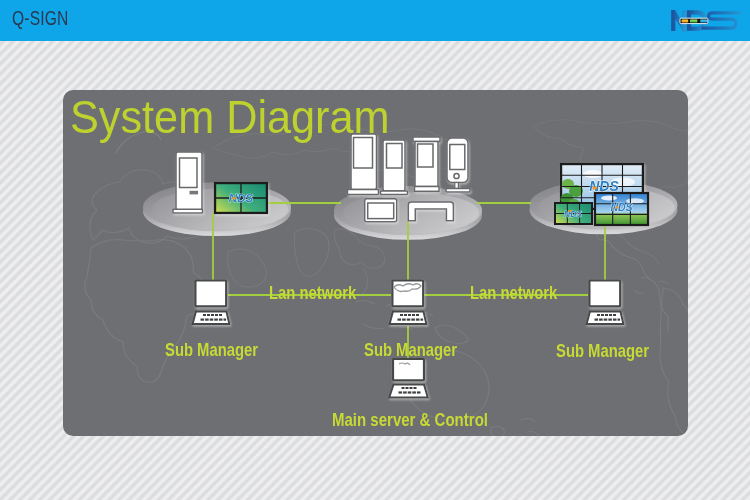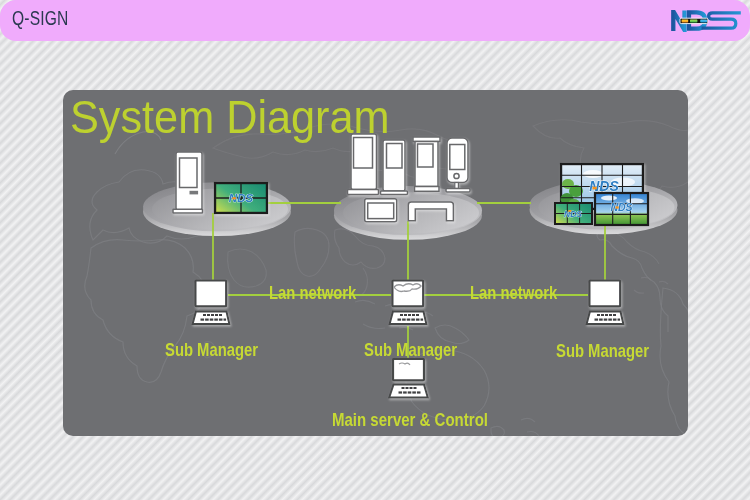--- a/index.html
+++ b/index.html
@@ -1,18 +1,18 @@
 <!DOCTYPE html>
 <html><head>
 <meta charset="utf-8">
 <style>
 html,body{margin:0;padding:0;width:750px;height:500px;overflow:hidden;
 font-family:"Liberation Sans", sans-serif;}
 body{background:repeating-linear-gradient(135deg,#f2f2f3 0px,#d8d9db 3.5px,#f2f2f3 7px);}
-#topbar{position:absolute;left:0;top:0;width:750px;height:41px;background:#f0abfc;border-radius:16px;}
+#topbar{position:absolute;left:0;top:0;width:750px;height:41px;background:#0ea5e9;}
 #qsign{position:absolute;left:12px;top:7px;font-size:20px;font-weight:normal;color:#2b3950;transform:scaleX(0.78);transform-origin:0 0;letter-spacing:0.2px;}
 #logo{position:absolute;left:671px;top:10px;}
 #panel{position:absolute;left:63px;top:90px;width:625px;height:346px;background:#6e6f72;border-radius:10px;overflow:hidden;}
 #title{position:absolute;left:7px;top:0px;font-size:46px;color:#bdd12f;transform:scaleX(0.94);transform-origin:0 0;}
 .lbl{position:absolute;font-weight:bold;color:#c6d934;font-size:19px;white-space:nowrap;transform:scaleX(0.78);transform-origin:0 0;}
 </style>
 </head>
 <body>
 <div id="topbar">
   <div id="qsign">Q-SIGN</div>

